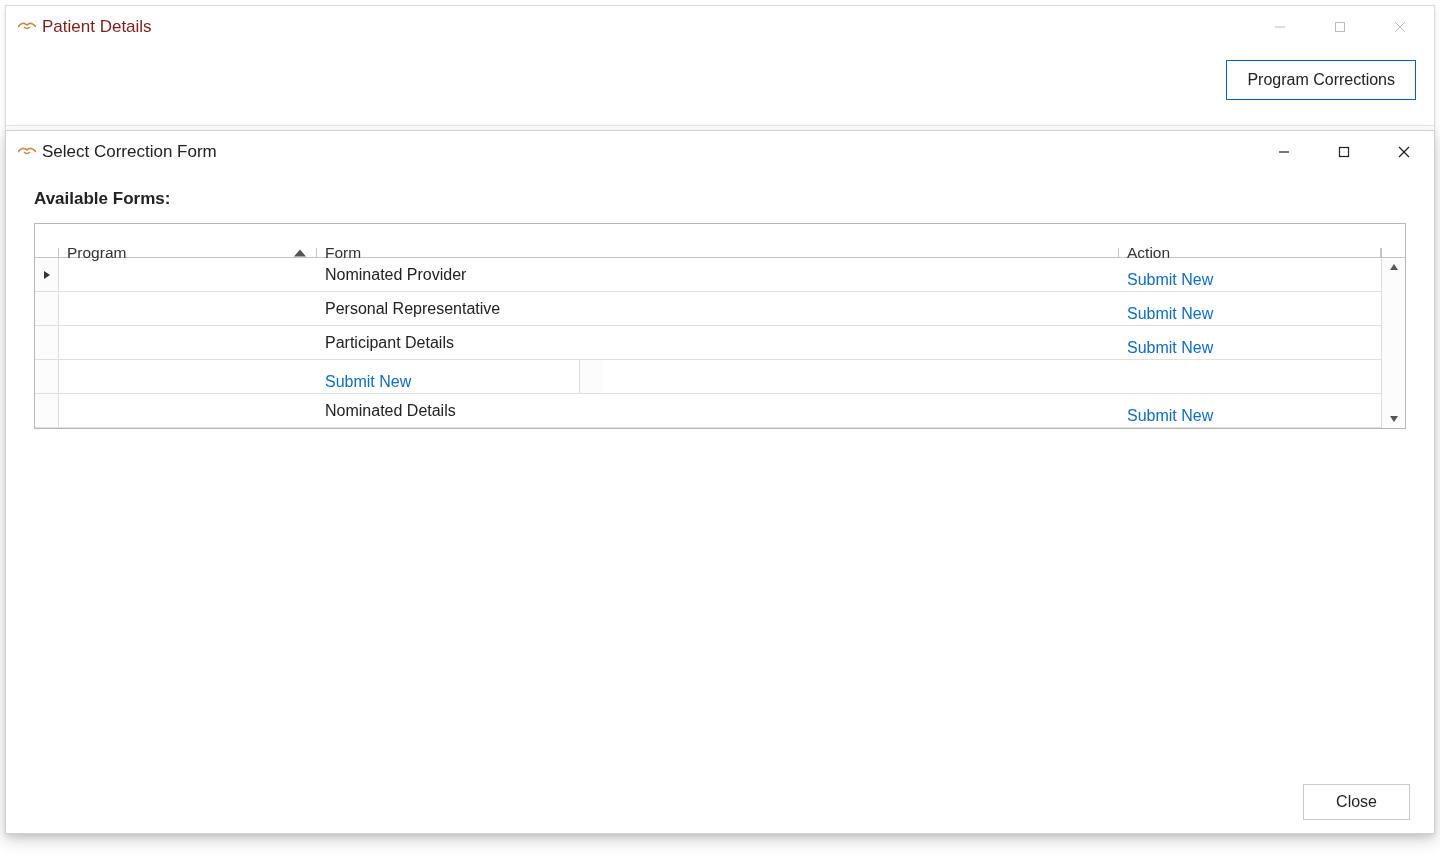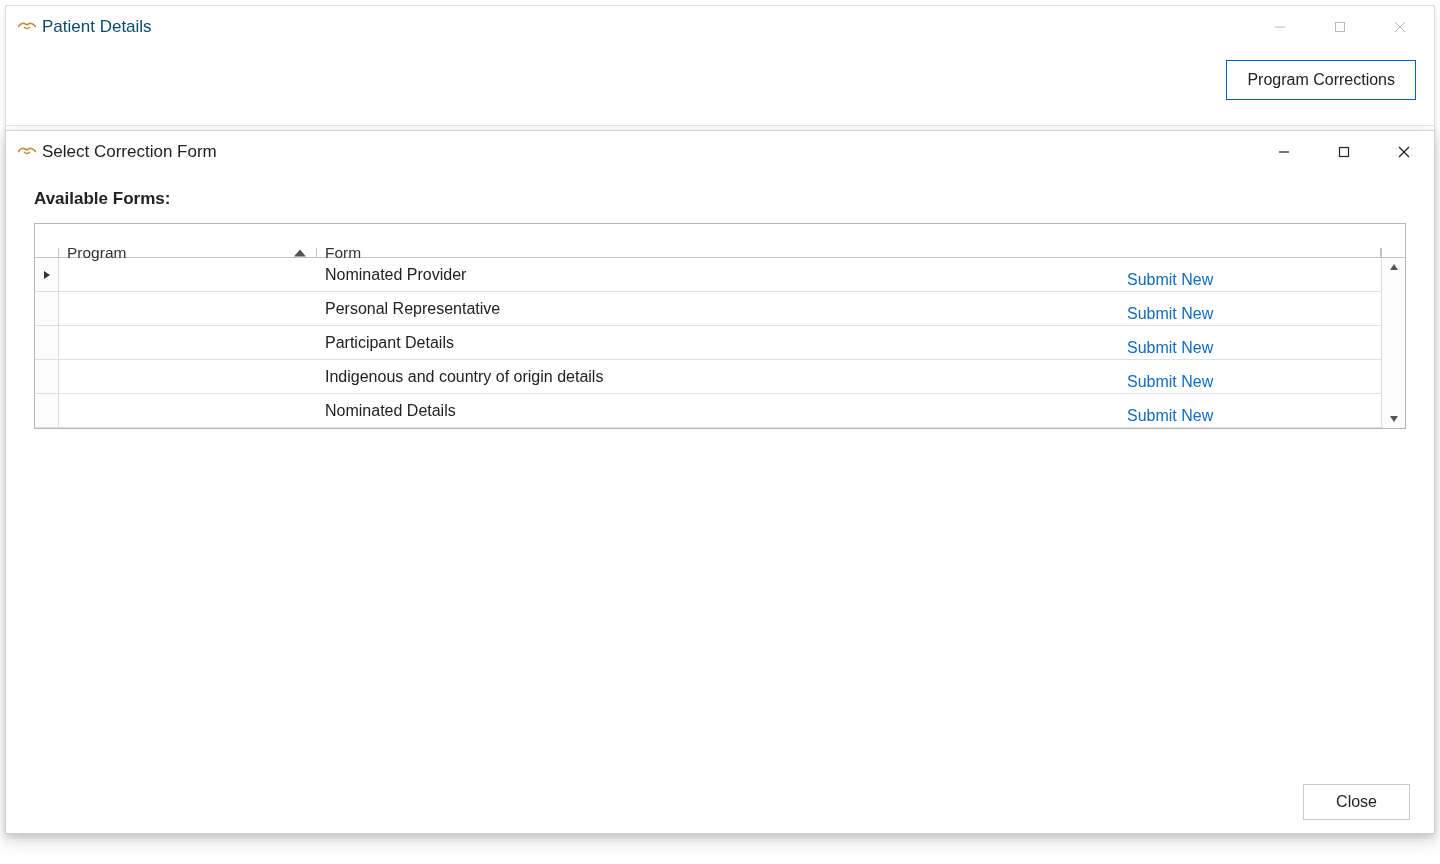--- a/index.html
+++ b/index.html
@@ -24,21 +24,21 @@
     bottom: 30px;
     border: 1px solid #dcdcdc;
     box-shadow: 0 3px 6px rgba(0,0,0,0.10);
     background: #fff;
   }
   .outer-titlebar {
     height: 42px;
     display: flex;
     align-items: center;
     padding: 0 4px 0 12px;
-    color: #0c4a6e;
+    color: #7f1d1d;
   }
   .outer-titlebar .wintitle {
     flex: 1;
     font-size: 17px;
     margin-left: 6px;
   }
   .win-controls {
     display: flex;
     align-items: center;
   }
@@ -303,20 +303,23 @@
     <div class="grid">
 
       <div class="grid-header-row">
         <div class="hcell col-indicator"></div>
         <div class="hcell col-program sortable">
           <span>Program</span>
         </div>
         <div class="hcell col-form">
           <span>Form</span>
         </div>
+        <div class="hcell col-action">
+          <span>Action</span>
+        </div>
         <div class="hcell col-scroll"></div>
       </div>
 
       <div class="grid-body" style="position:relative;">
         <div class="grid-row">
           <div class="indicator-cell">
             <svg width="8" height="10" viewBox="0 0 8 10">
                 <polygon points="1,1 7,5 1,9" fill="#333"></polygon>
               </svg>
           </div>
@@ -344,21 +347,20 @@
           <div class="dcell col-form">Participant Details</div>
           <div class="dcell col-action">
             <span class="link">Submit New</span>
           </div>
           <div class="scroll-stub"></div>
         </div>
 
         <div class="grid-row">
           <div class="indicator-cell"></div>
           <div class="dcell col-program"></div>
-          <div class="dcell col-form">Indigenous and country of origin details</div>
           <div class="dcell col-action">
             <span class="link">Submit New</span>
           </div>
           <div class="scroll-stub"></div>
         </div>
 
         <div class="grid-row">
           <div class="indicator-cell"></div>
           <div class="dcell col-program"></div>
           <div class="dcell col-form">Nominated Details</div>

